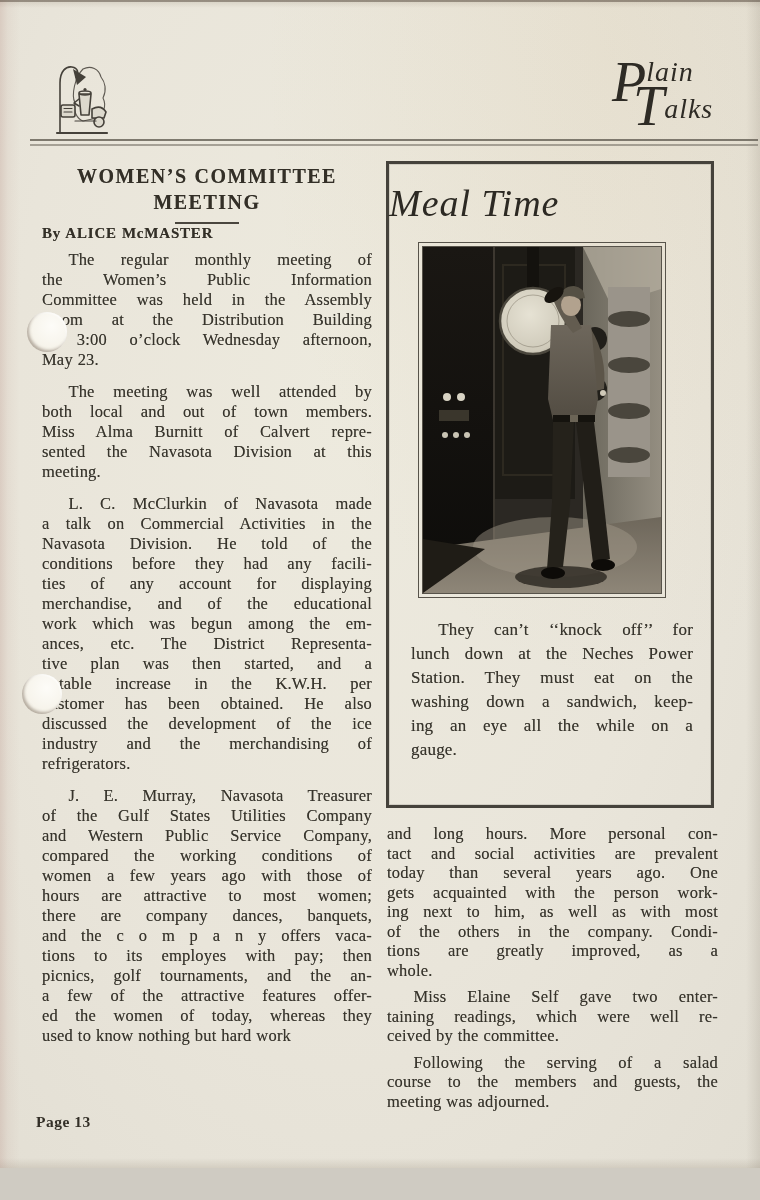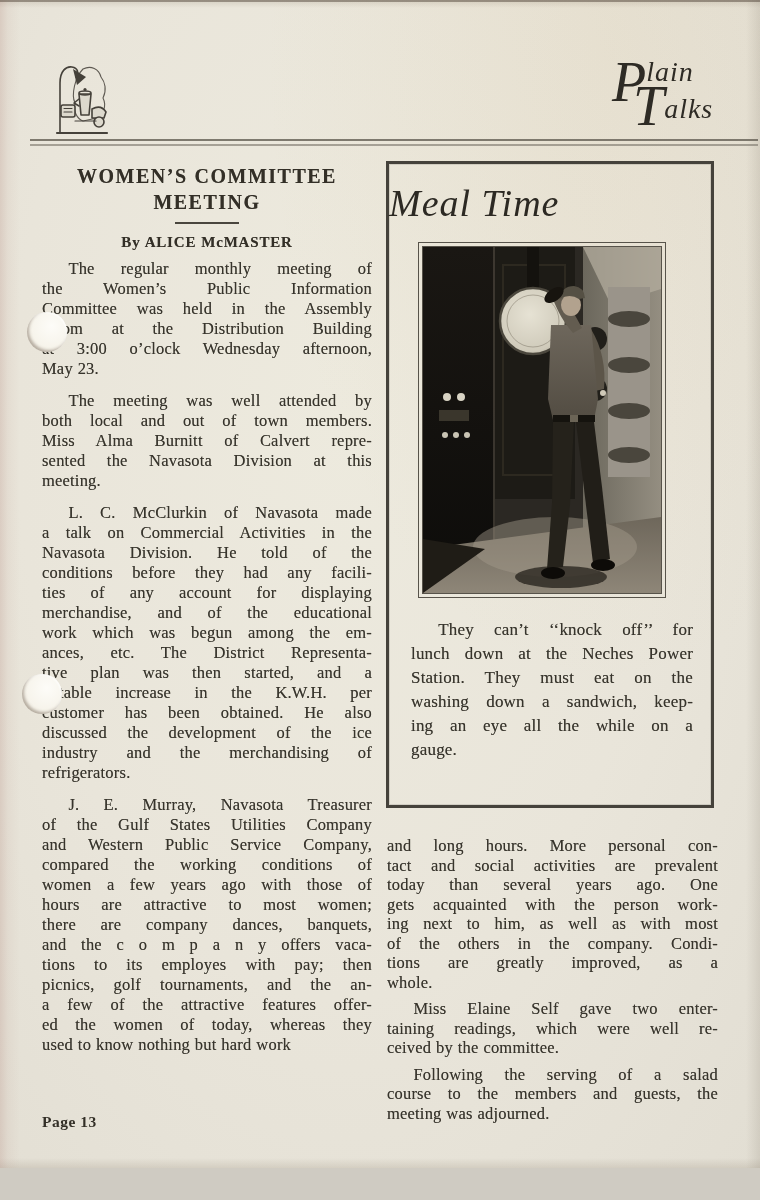--- a/index.html
+++ b/index.html
@@ -29,39 +29,39 @@
     border-top:2px solid rgba(108,103,92,0.85);border-bottom:2px solid rgba(128,123,112,0.65);}
   
   .body-text{font-size:16.5px;line-height:20px;letter-spacing:0.2px;word-spacing:0.5px;
     text-shadow:0 0 0.4px rgba(55,52,44,0.55);}
   .tl{text-align:justify;text-align-last:justify;}
   .tl-last{text-align-last:left;}
   .tl-ind{text-indent:1.6em;}
   .col-left{position:absolute;left:42px;top:163px;width:330px;}
   .art-title{font-weight:bold;font-size:20px;line-height:26px;text-align:center;letter-spacing:1.5px;color:#332f27;}
   .title-rule{width:64px;height:2px;background:#4a463e;margin:7px auto 0;}
-  .byline{font-weight:bold;font-size:15px;line-height:18px;text-align:center;letter-spacing:0.8px;margin-top:9px;color:#332f27;}
+  .byline{font-weight:bold;font-size:15px;line-height:18px;text-align:left;letter-spacing:0.8px;color:#332f27;}
   .paras{margin-top:8px;}
   .para{margin-top:12px;}
   .paras .para:first-child{margin-top:0;}
   
   .meal-box{position:absolute;left:386px;top:161px;width:328px;height:647px;border:3px solid #45423b;box-sizing:border-box;
     box-shadow:inset 0 0 0 1px rgba(69,66,59,0.15);}
   .meal-title{font-style:italic;font-size:38px;line-height:38px;margin-top:20px;letter-spacing:1px;color:#2c2923;}
   .photo-frame{width:248px;box-sizing:border-box;margin:20px 0 0 29px;border:1px solid #57534a;padding:3px;}
   .photo-inner{border:1px solid #57534a;font-size:0;}
   .caption{margin:20px 18px 0 22px;font-size:17px;}
   .caption .tl{line-height:24px;}
   
   .col-right{position:absolute;left:387px;top:824px;width:331px;}
   .col-right .tl{line-height:19.5px;}
   .col-right .para{margin-top:7px;}
-  .col-right .para:first-child{margin-top:12px;}
-  
-  .page-number{position:absolute;left:42px;top:1113px;font-weight:bold;font-size:15.5px;letter-spacing:0.5px;color:#332f27;}
+  .col-right .para:first-child{margin-top:0;}
+  
+  .page-number{position:absolute;left:36px;top:1113px;font-weight:bold;font-size:15.5px;letter-spacing:0.5px;color:#332f27;}
   
   .hole{position:absolute;width:40px;height:40px;border-radius:50%;z-index:5;
     background:radial-gradient(circle at 62% 35%, #fdfcf8 0%, #f6f3ea 65%, #e9e5da 100%);
     box-shadow:inset 2px -2px 3px rgba(110,95,80,0.45), inset -1px 1px 2px rgba(255,255,255,0.8);}
   .hole-1{left:27px;top:312px;}
   .hole-2{left:22px;top:674px;}
 </style>
 </head>
 <body>
 

